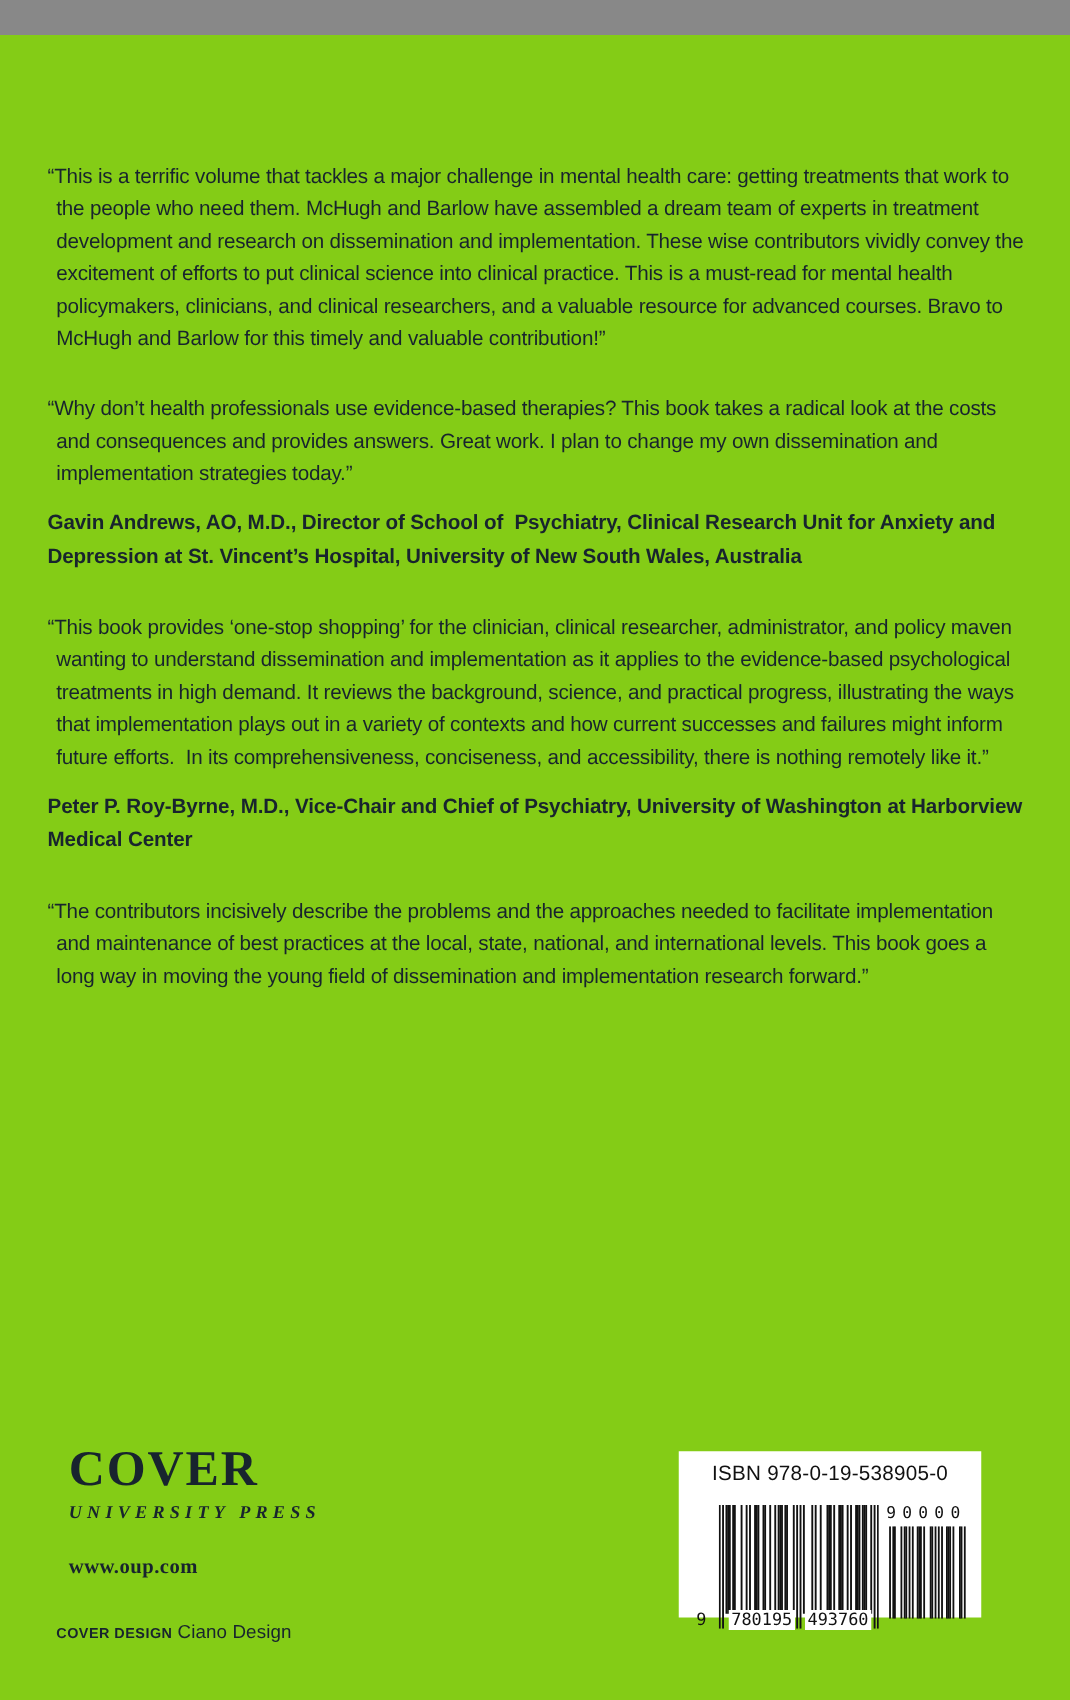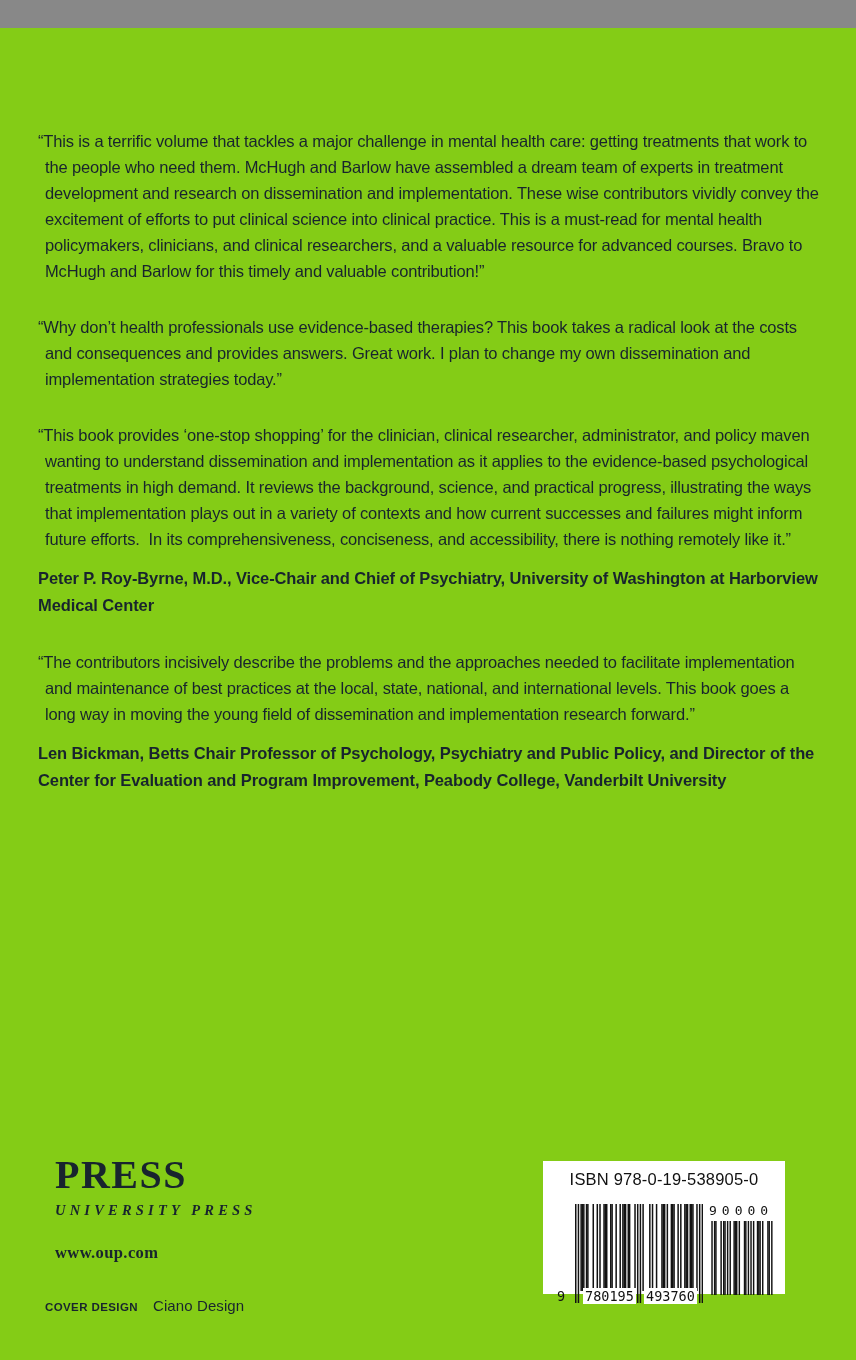--- a/index.html
+++ b/index.html
@@ -36,21 +36,21 @@
     font-weight:bold;font-size:14.5px;letter-spacing:4.2px;
     margin-top:8px;
     font-style:italic;
   }
   .website{
     font-family:"Liberation Serif",serif;
     font-weight:bold;font-size:16.5px;letter-spacing:0.4px;
     margin-top:24px;
   }
   
-  .credits{position:absolute;left:45px;top:1269px;display:flex;align-items:baseline;gap:15px;}
+  .credits{position:absolute;left:45px;top:1269px;display:flex;align-items:baseline;gap:4px;}
   .credits-label{font-size:11.5px;font-weight:bold;letter-spacing:0.4px;}
   .credits-value{font-size:15px;letter-spacing:0.1px;}
   
   .barcode-panel{
     position:absolute;left:543px;top:1133px;width:242px;height:133px;
     background:#ffffff;
   }
   .isbn{
     position:absolute;left:0;right:0;top:9px;
     text-align:center;font-size:16.5px;letter-spacing:0.2px;color:#111;
@@ -77,36 +77,36 @@
 <div class="cover" style="background: #84cc16; color: rgb(24, 36, 46); margin-top: 28px;">
 
   <div class="quotes">
 
     <div class="qblock">
       <p class="quote">“This is a terrific volume that tackles a major challenge in mental health care: getting treatments that work to the people who need them. McHugh and Barlow have assembled a dream team of experts in treatment development and research on dissemination and implementation. These wise contributors vividly convey the excitement of efforts to put clinical science into clinical practice. This is a must-read for mental health policymakers, clinicians, and clinical researchers, and a valuable resource for advanced courses. Bravo to McHugh and Barlow for this timely and valuable contribution!”</p>
     </div>
 
     <div class="qblock">
       <p class="quote">“Why don’t health professionals use evidence-based therapies? This book takes a radical look at the costs and consequences and provides answers. Great work. I plan to change my own dissemination and implementation strategies today.”</p>
+      <p class="attribution">Gavin Andrews, AO, M.D., Director of School of  Psychiatry, Clinical Research Unit for Anxiety and Depression at St. Vincent’s Hospital, University of New South Wales, Australia</p>
     </div>
 
     <div class="qblock">
       <p class="quote">“This book provides ‘one-stop shopping’ for the clinician, clinical researcher, administrator, and policy maven wanting to understand dissemination and implementation as it applies to the evidence-based psychological treatments in high demand. It reviews the background, science, and practical progress, illustrating the ways that implementation plays out in a variety of contexts and how current successes and failures might inform future efforts.  In its comprehensiveness, conciseness, and accessibility, there is nothing remotely like it.”</p>
       <p class="attribution">Peter P. Roy-Byrne, M.D., Vice-Chair and Chief of Psychiatry, University of Washington at Harborview Medical Center</p>
     </div>
 
     <div class="qblock">
       <p class="quote">“The contributors incisively describe the problems and the approaches needed to facilitate implementation and maintenance of best practices at the local, state, national, and international levels. This book goes a long way in moving the young field of dissemination and implementation research forward.”</p>
-      <p class="attribution">Len Bickman, Betts Chair Professor of Psychology, Psychiatry and Public Policy, and Director of the Center for Evaluation and Program Improvement, Peabody College, Vanderbilt University</p>
     </div>
 
   </div>
 
   <div class="publisher">
-    <div class="ox-wordmark">PRESS</div>
+    <div class="ox-wordmark">COVER</div>
     <div class="ox-press">UNIVERSITY PRESS</div>
     <div class="website">www.oup.com</div>
   </div>
 
   <div class="credits">
     <span class="credits-label">COVER DESIGN</span>
     <span class="credits-value">Ciano Design</span>
   </div>
 
   <div class="barcode-panel">

